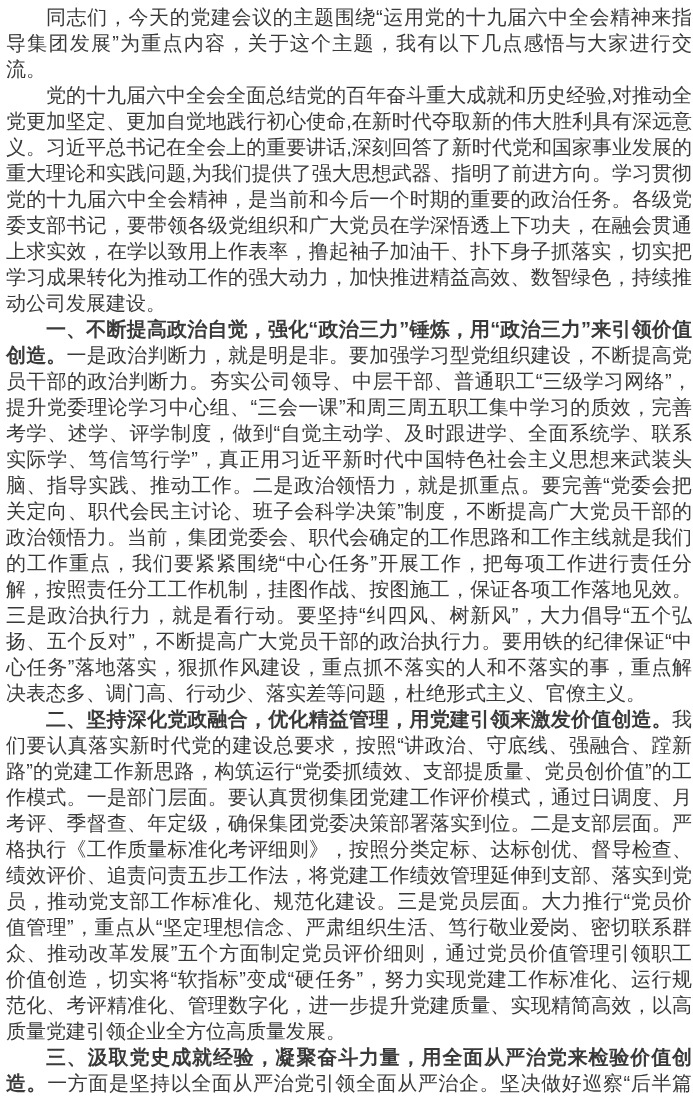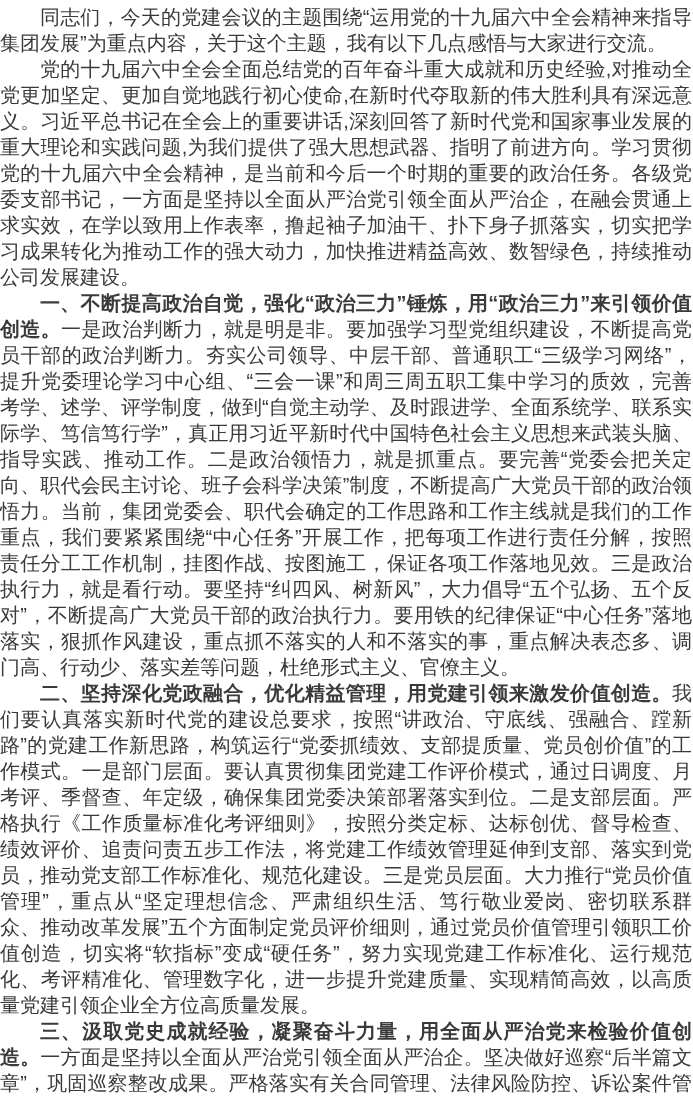--- a/index.html
+++ b/index.html
@@ -9,21 +9,21 @@
   }
   body {
     width: 693px;
     height: 1097px;
     overflow: hidden;
   }
   .doc {
     box-sizing: border-box;
     width: 693px;
     height: 1097px;
-    padding: 4px 1px 0 0;
+    padding: 4px 1px 0 6px;
     font-family: "Liberation Sans", "DejaVu Sans", sans-serif;
     font-size: 20px;
     line-height: 26px;
     color: #3a3a3a;
     text-align: justify;
     letter-spacing: 0;
   }
   .doc p {
     margin: 0;
     padding: 0;
@@ -33,17 +33,17 @@
   }
   .doc .bold {
     font-weight: 700;
   }
 </style>
 </head>
 <body style="background: rgb(255, 255, 255);">
 
 <div class="doc" style="color: rgb(58, 58, 58);">
     <p><span>同志们，今天的党建会议的主题围绕“运用党的十九届六中全会精神来指导集团发展”为重点内容，关于这个主题，我有以下几点感悟与大家进行交流。</span></p>
-    <p><span>党的十九届六中全会全面总结党的百年奋斗重大成就和历史经验,对推动全党更加坚定、更加自觉地践行初心使命,在新时代夺取新的伟大胜利具有深远意义。习近平总书记在全会上的重要讲话,深刻回答了新时代党和国家事业发展的重大理论和实践问题,为我们提供了强大思想武器、指明了前进方向。学习贯彻党的十九届六中全会精神，是当前和今后一个时期的重要的政治任务。各级党委支部书记，一方面是坚持以全面从严治党引领全面从严治企，在融会贯通上求实效，在学以致用上作表率，撸起袖子加油干、扑下身子抓落实，切实把学习成果转化为推动工作的强大动力，加快推进精益高效、数智绿色，持续推动公司发展建设。</span></p>
+    <p><span>党的十九届六中全会全面总结党的百年奋斗重大成就和历史经验,对推动全党更加坚定、更加自觉地践行初心使命,在新时代夺取新的伟大胜利具有深远意义。习近平总书记在全会上的重要讲话,深刻回答了新时代党和国家事业发展的重大理论和实践问题,为我们提供了强大思想武器、指明了前进方向。学习贯彻党的十九届六中全会精神，是当前和今后一个时期的重要的政治任务。各级党委支部书记，要带领各级党组织和广大党员在学深悟透上下功夫，在融会贯通上求实效，在学以致用上作表率，撸起袖子加油干、扑下身子抓落实，切实把学习成果转化为推动工作的强大动力，加快推进精益高效、数智绿色，持续推动公司发展建设。</span></p>
     <p><span class="bold">一、不断提高政治自觉，强化“政治三力”锤炼，用“政治三力”来引领价值创造。</span><span>一是政治判断力，就是明是非。要加强学习型党组织建设，不断提高党员干部的政治判断力。夯实公司领导、中层干部、普通职工“三级学习网络”，提升党委理论学习中心组、“三会一课”和周三周五职工集中学习的质效，完善考学、述学、评学制度，做到“自觉主动学、及时跟进学、全面系统学、联系实际学、笃信笃行学”，真正用习近平新时代中国特色社会主义思想来武装头脑、指导实践、推动工作。二是政治领悟力，就是抓重点。要完善“党委会把关定向、职代会民主讨论、班子会科学决策”制度，不断提高广大党员干部的政治领悟力。当前，集团党委会、职代会确定的工作思路和工作主线就是我们的工作重点，我们要紧紧围绕“中心任务”开展工作，把每项工作进行责任分解，按照责任分工工作机制，挂图作战、按图施工，保证各项工作落地见效。三是政治执行力，就是看行动。要坚持“纠四风、树新风”，大力倡导“五个弘扬、五个反对”，不断提高广大党员干部的政治执行力。要用铁的纪律保证“中心任务”落地落实，狠抓作风建设，重点抓不落实的人和不落实的事，重点解决表态多、调门高、行动少、落实差等问题，杜绝形式主义、官僚主义。</span></p>
     <p><span class="bold">二、坚持深化党政融合，优化精益管理，用党建引领来激发价值创造。</span><span>我们要认真落实新时代党的建设总要求，按照“讲政治、守底线、强融合、蹚新路”的党建工作新思路，构筑运行“党委抓绩效、支部提质量、党员创价值”的工作模式。一是部门层面。要认真贯彻集团党建工作评价模式，通过日调度、月考评、季督查、年定级，确保集团党委决策部署落实到位。二是支部层面。严格执行《工作质量标准化考评细则》，按照分类定标、达标创优、督导检查、绩效评价、追责问责五步工作法，将党建工作绩效管理延伸到支部、落实到党员，推动党支部工作标准化、规范化建设。三是党员层面。大力推行“党员价值管理”，重点从“坚定理想信念、严肃组织生活、笃行敬业爱岗、密切联系群众、推动改革发展”五个方面制定党员评价细则，通过党员价值管理引领职工价值创造，切实将“软指标”变成“硬任务”，努力实现党建工作标准化、运行规范化、考评精准化、管理数字化，进一步提升党建质量、实现精简高效，以高质量党建引领企业全方位高质量发展。</span></p>
     <p><span class="bold">三、汲取党史成就经验，凝聚奋斗力量，用全面从严治党来检验价值创造。</span><span>一方面是坚持以全面从严治党引领全面从严治企。坚决做好巡察“后半篇文章”，巩固巡察整改成果。严格落实有关合同管理、法律风险防控、诉讼案件管理等</span></p>
   </div>
 
 </body></html>

